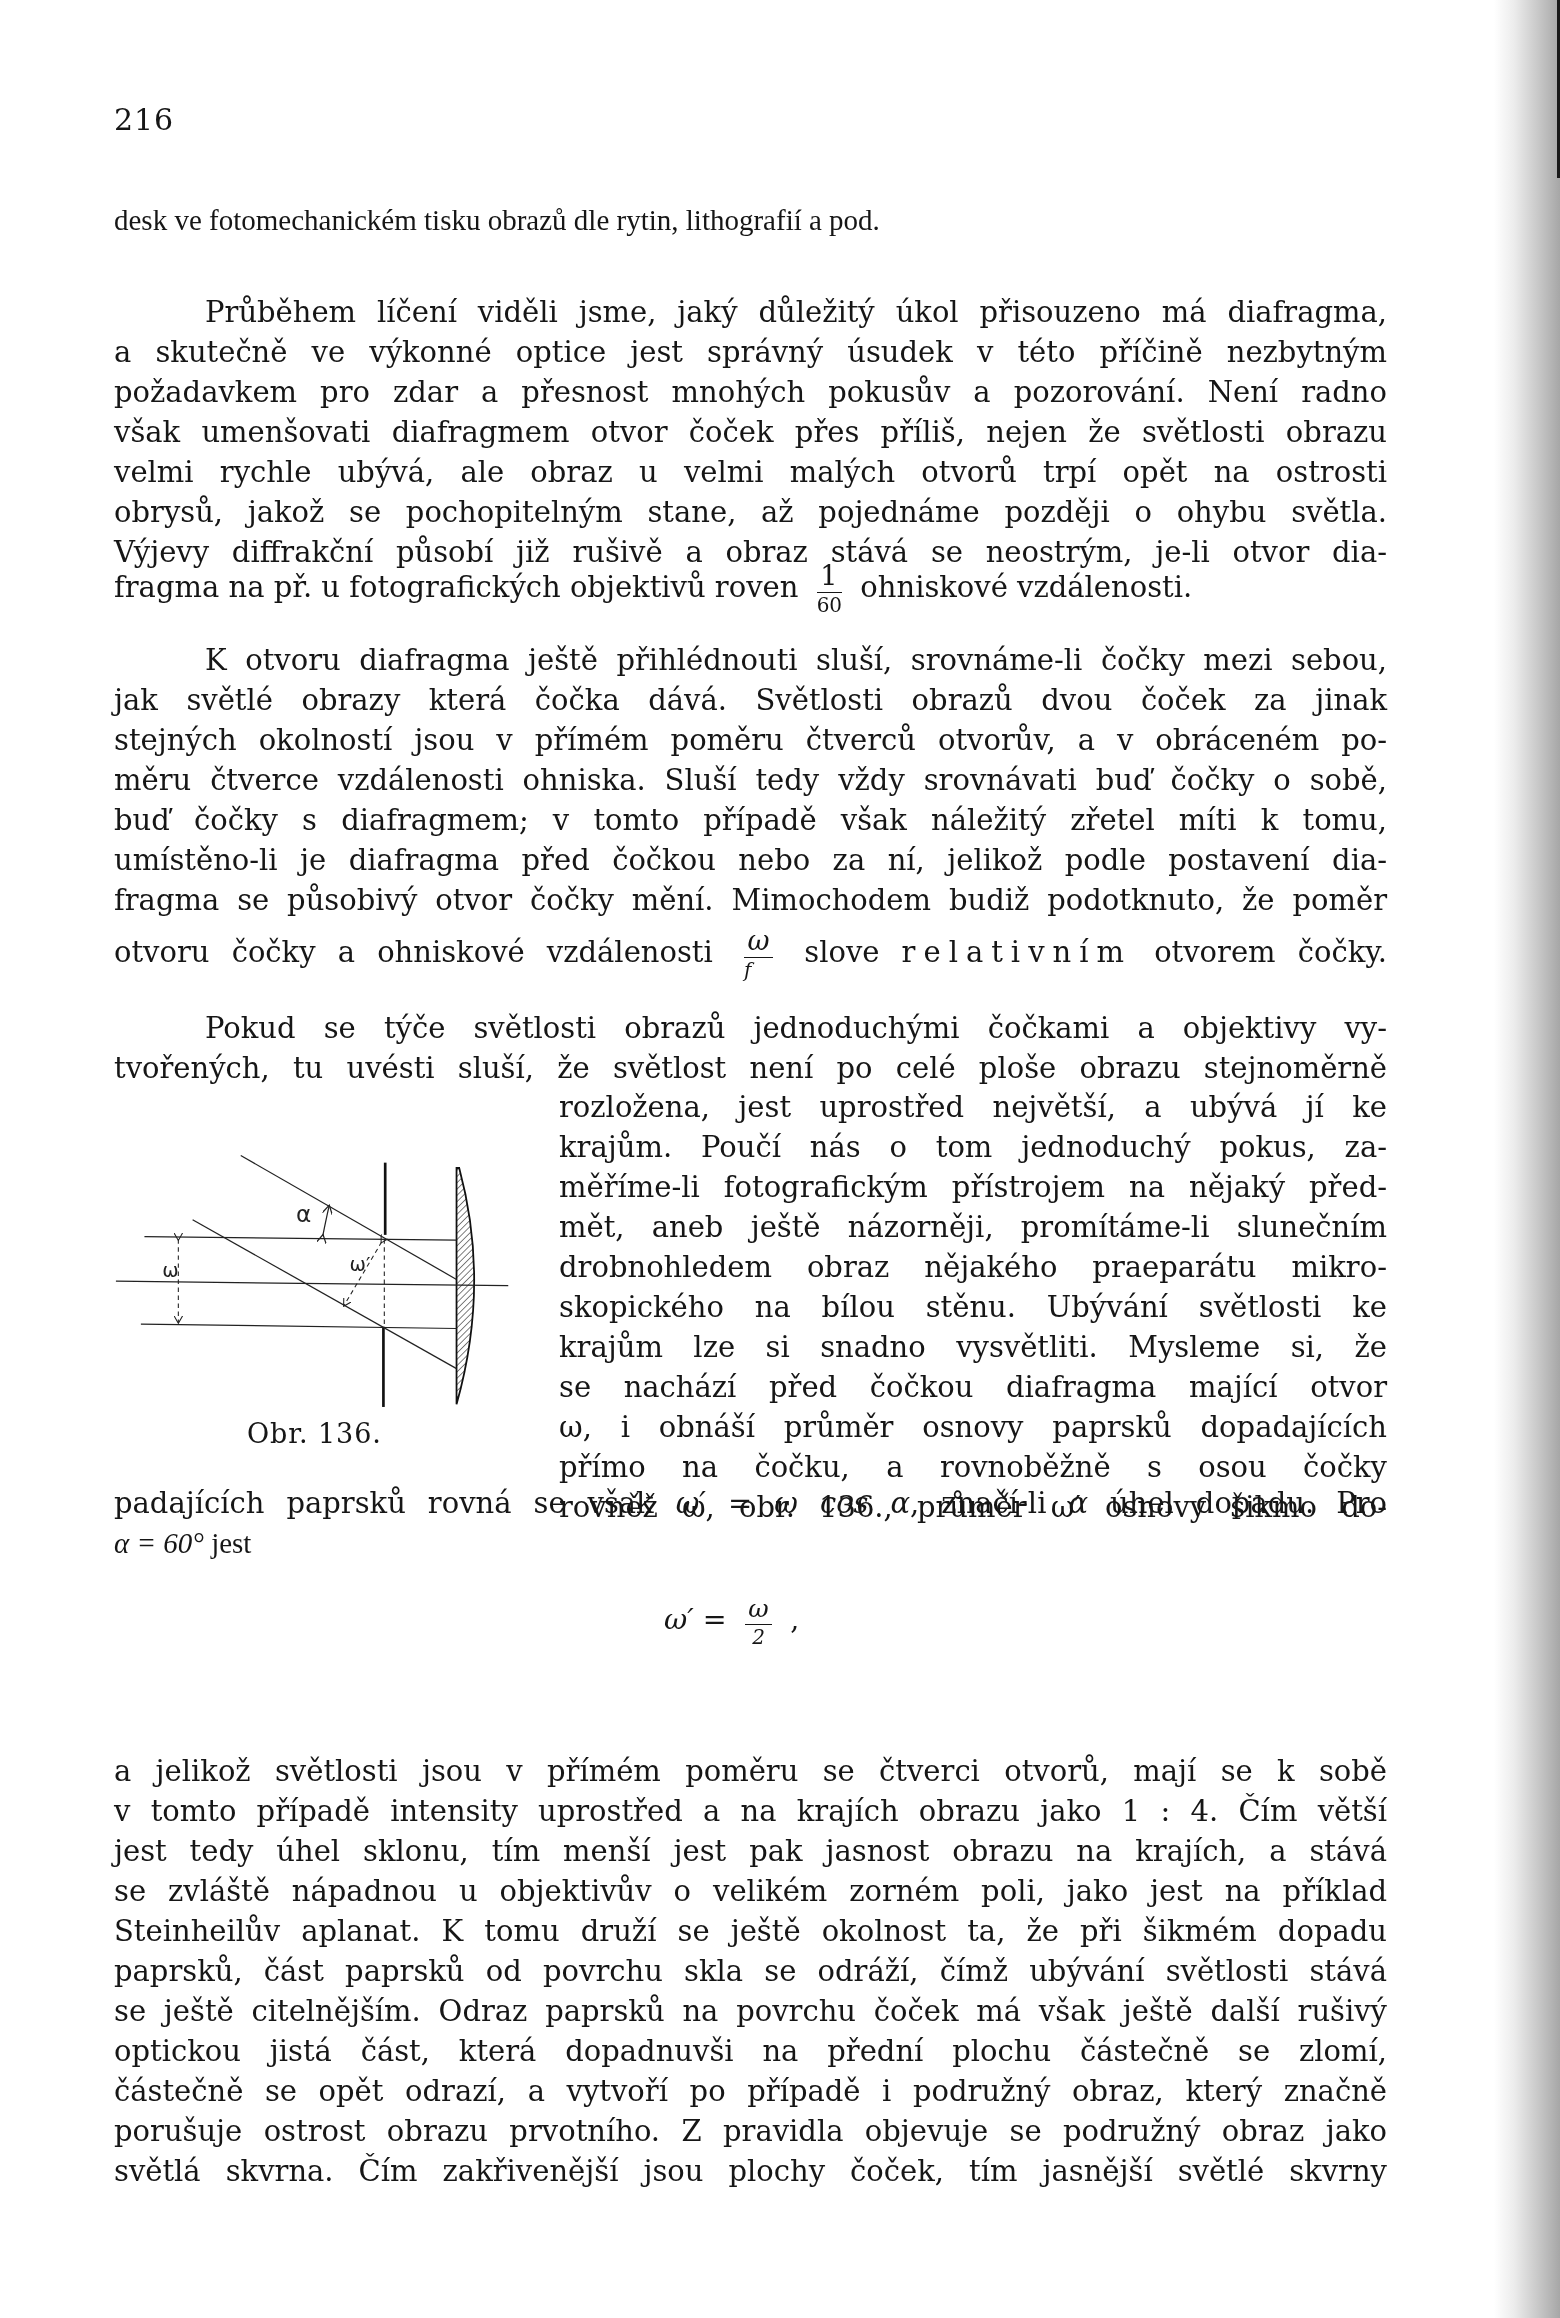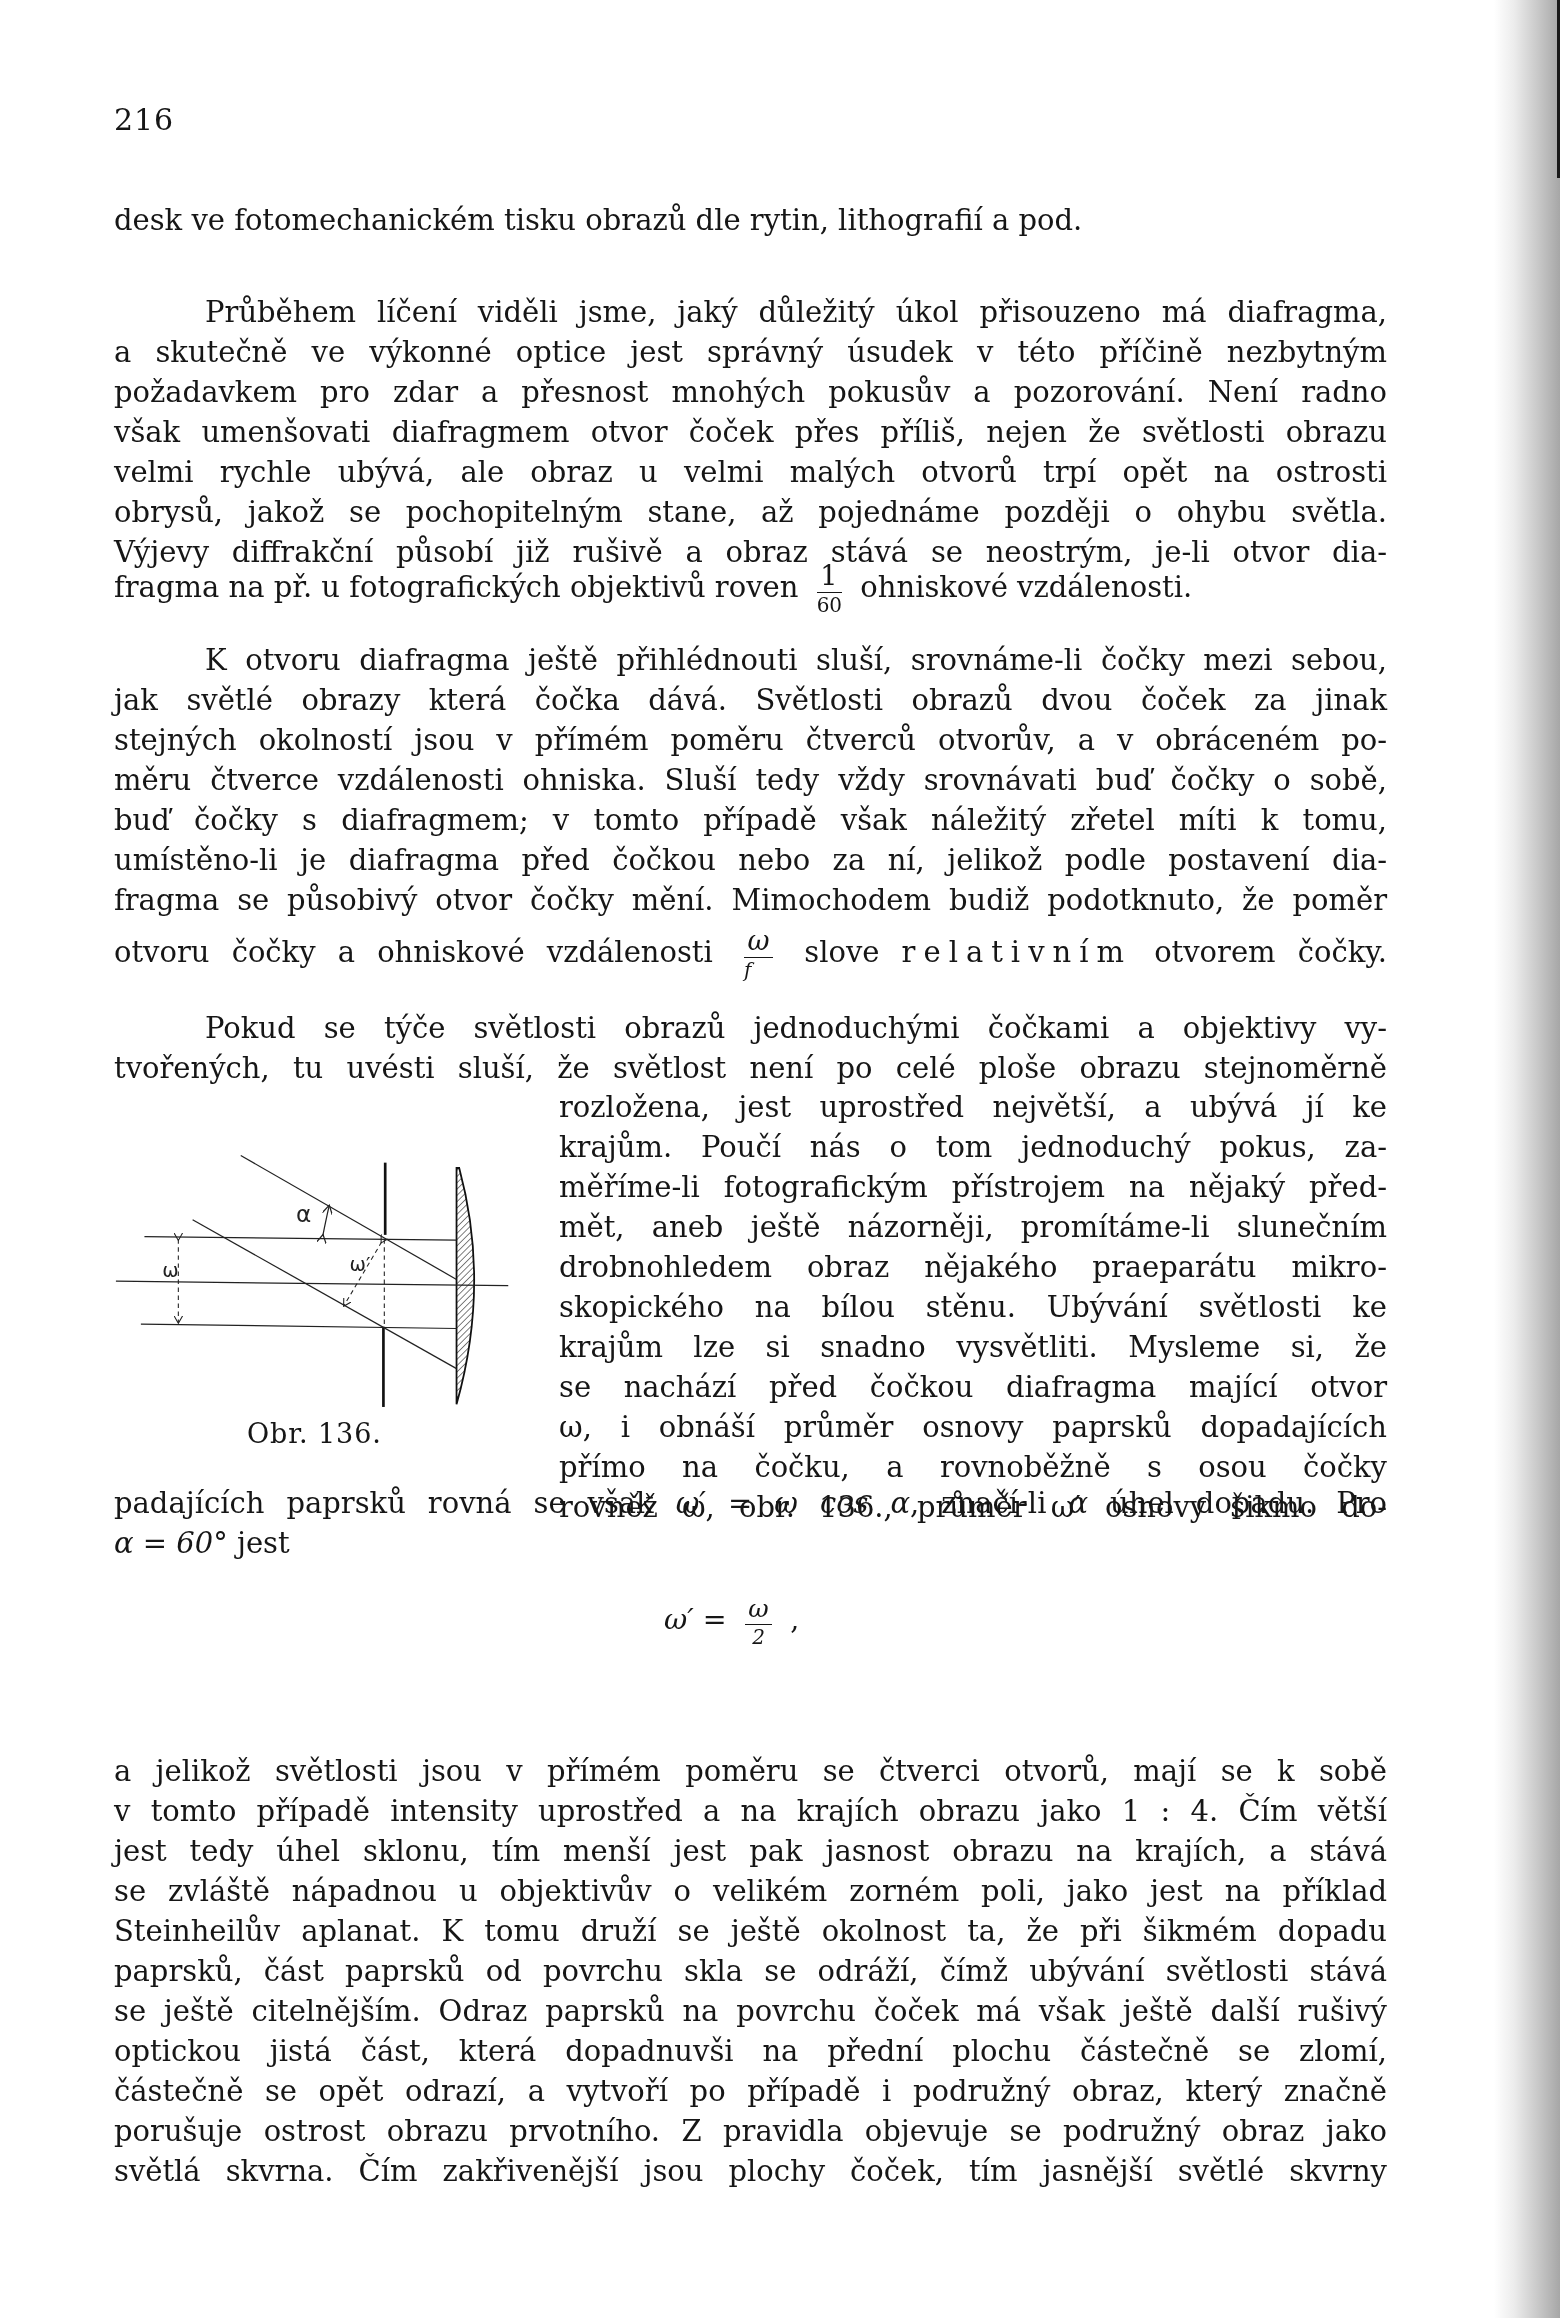--- a/index.html
+++ b/index.html
@@ -24,21 +24,21 @@
   .text {
     position: absolute; left: 114px;
     width: 1273px;
     font-size: 29px;
     line-height: 40px;
     text-align: justify;
     text-align-last: justify;
     white-space: nowrap;
   }
   .line { display: block; height: 40px; overflow: visible; }
-  .line.left { text-align-last: left; }
+  .line.left { text-align-last: left; font-family: Liberation Serif, serif; }
   .indent { padding-left: 91px; }
   .frac {
     display: inline-block; vertical-align: middle; text-align: center;
     margin: 0 9px; line-height: 1.05;
   }
   .frac .num { display: block; padding: 0 3.6px 1.8px; border-bottom: 1.8px solid #161616; font-size: 27px; }
   .frac .den { display: block; font-size: 20px; padding-top: 1.8px; }
   .spaced { letter-spacing: 8px; }
   .ital { font-style: italic; }
   .fig-caption {

